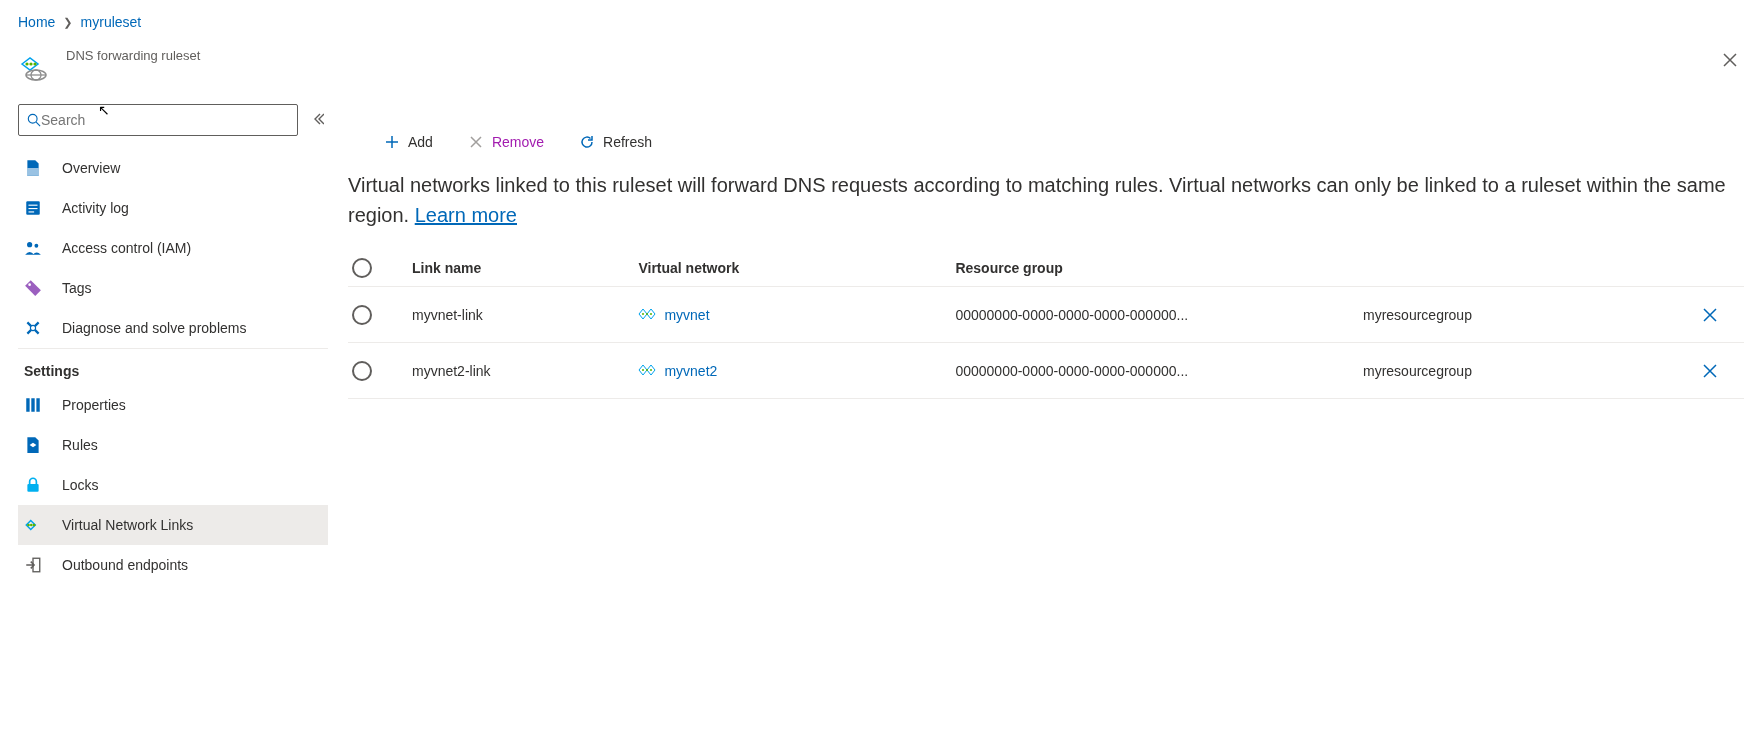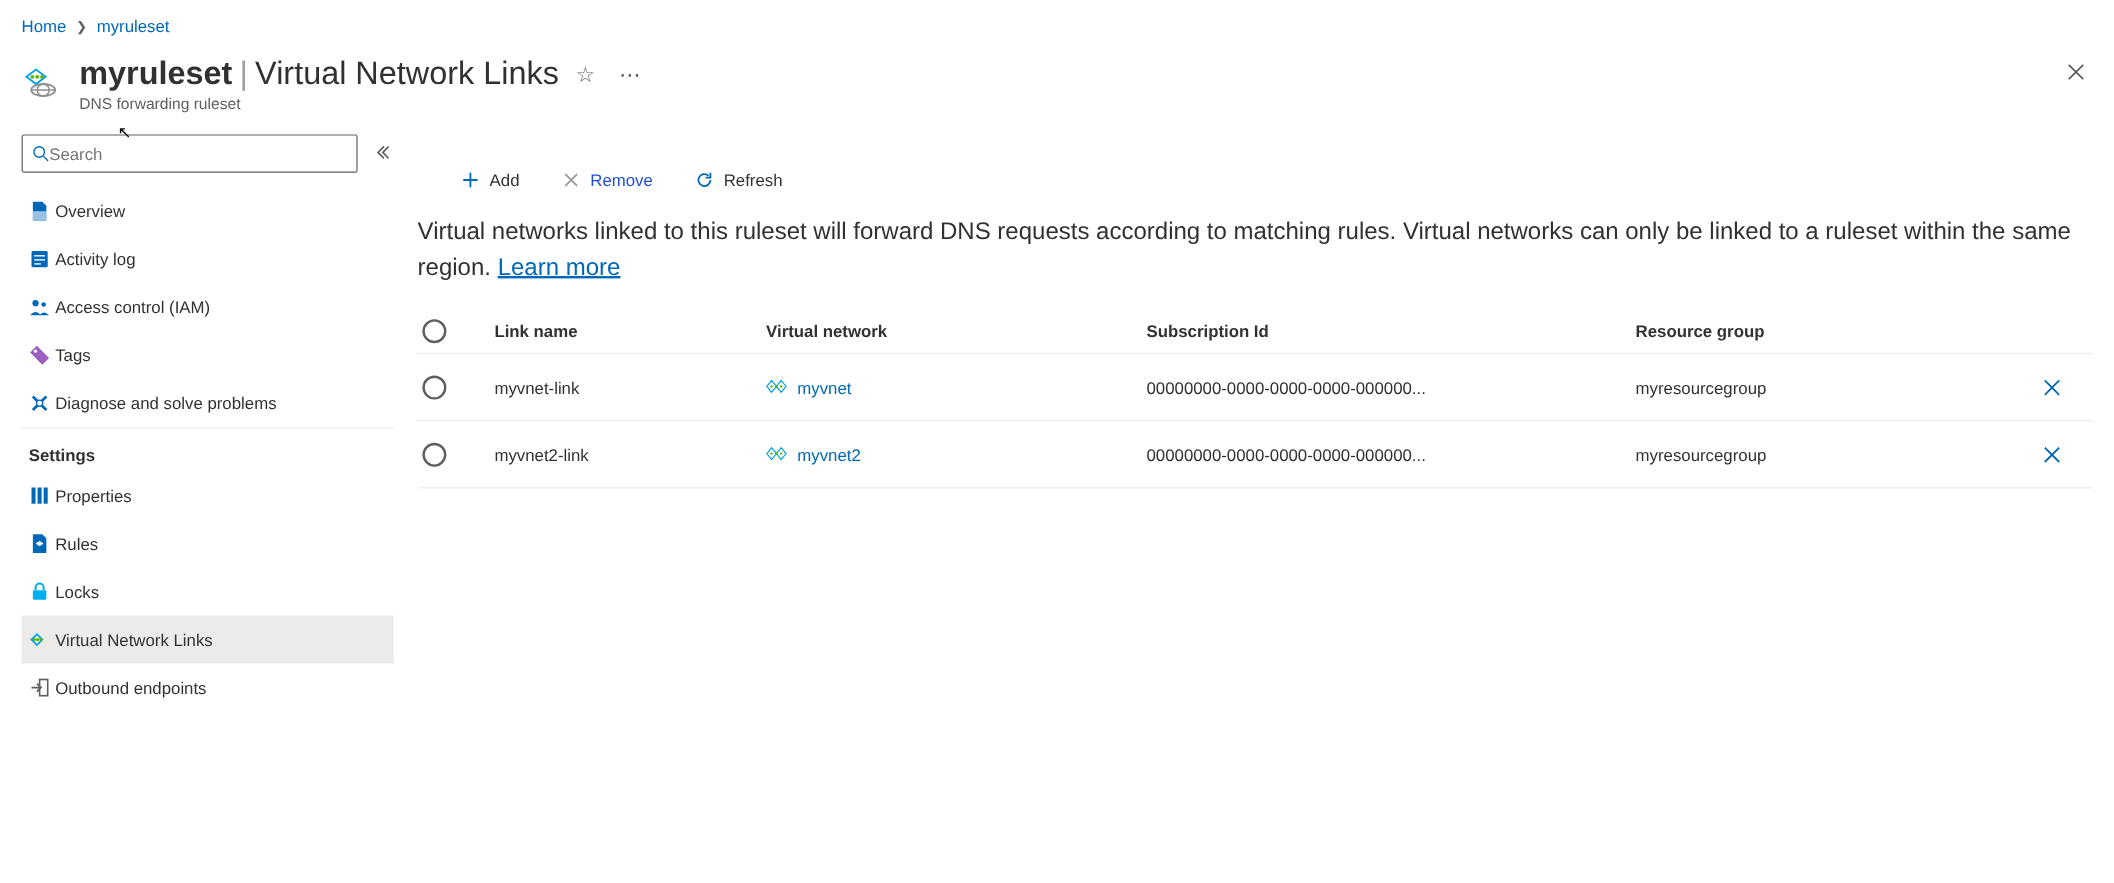--- a/index.html
+++ b/index.html
@@ -23,29 +23,29 @@
   .close-btn { margin-left: auto; color: #605e5c; padding: 6px; cursor: pointer; }
   .close-btn svg { width: 16px; height: 16px; }
 
   .body-grid { display: flex; gap: 20px; margin-top: 18px; }
   .sidebar { width: 310px; flex: 0 0 auto; }
   .side-search-row { display: flex; align-items: center; gap: 10px; margin-bottom: 12px; }
   .side-search { flex: 1; display: flex; align-items: center; border: 1px solid #605e5c; border-radius: 2px; height: 32px; padding: 0 8px; }
   .side-search input { border: none; outline: none; flex: 1; font-size: 14px; color: #605e5c; }
   .side-collapse { color: #605e5c; cursor: pointer; padding: 4px; }
 
-  .sb-item { display: flex; align-items: center; gap: 4px; height: 40px; padding: 0 6px; cursor: pointer; color: #323130; }
+  .sb-item { display: flex; align-items: center; gap: 20px; height: 40px; padding: 0 6px; cursor: pointer; color: #323130; }
   .sb-item.active { background: #edebe9; }
   .sb-item .ico { width: 18px; height: 18px; flex: 0 0 18px; display: flex; align-items: center; justify-content: center; }
   .sb-heading { font-size: 14px; font-weight: 600; color: #323130; padding: 14px 6px 6px; border-top: 1px solid #edebe9; margin-top: 0; }
 
   .content { flex: 1; min-width: 0; }
   .toolbar { display: flex; align-items: flex-end; gap: 35px; padding: 10px 0; margin: 20px 0 10px 36px; }
   .toolbar .tbtn { display: flex; align-items: center; gap: 8px; color: #323130; cursor: pointer; }
-  .toolbar .tbtn.disabled { color: #1d4ed8; cursor: default; }
+  .toolbar .tbtn.disabled { color: #a21caf; cursor: default; }
   .toolbar svg { width: 16px; height: 16px; }
   .tbtn.add { color: #0068b8; }
   .tbtn.add .lbl { color: #323130; }
 
   .desc { font-size: 20px; color: #323130; line-height: 1.5; }
   .desc a { color: #0068b8; text-decoration: underline; }
 
   .table-wrap { margin-top: 20px; }
   .thead, .trow { display: grid; grid-template-columns: 60px 1.0fr 1.4fr 1.8fr 1.4fr 60px; align-items: center; padding: 8px 4px; }
   .thead { font-weight: 600; border-bottom: 1px solid #edebe9; }
@@ -73,27 +73,20 @@
       <rect x="1" y="1" width="32" height="32" rx="6" fill="none"></rect>
       <path d="M4 12 L12 6 L20 12 L12 18 Z" fill="none" stroke="#00a2ed" stroke-width="1.5"></path>
       <circle cx="9" cy="12" r="1.6" fill="#59b300"></circle>
         <circle cx="13" cy="12" r="1.6" fill="#59b300"></circle>
         <circle cx="17" cy="12" r="1.6" fill="#59b300"></circle>
       <ellipse cx="18" cy="23" rx="10" ry="5" fill="none" stroke="#8d8d8d" stroke-width="1.5"></ellipse>
       <circle cx="18" cy="23" r="5" fill="none" stroke="#8d8d8d" stroke-width="1.3"></circle>
       <line x1="8" y1="23" x2="28" y2="23" stroke="#8d8d8d" stroke-width="1.3"></line>
     </svg>
     <div class="title-block">
-      <div class="title-line">
-        <span class="title-heading">
-          <strong>myruleset</strong><span class="title-sep">|</span><span>Virtual Network Links</span>
-        </span>
-        <span class="title-star">☆</span>
-        <span class="title-more">⋯</span>
-      </div>
       <div class="subtitle">DNS forwarding ruleset</div>
     </div>
     <div class="close-btn">
       <svg viewBox="0 0 16 16">
           <path d="M2 2 L14 14 M14 2 L2 14" stroke="#605e5c" stroke-width="1.5"></path>
         </svg>
     </div>
   </div>
 
   <div class="body-grid">
@@ -243,21 +236,20 @@
         <span>Virtual networks linked to this ruleset will forward DNS requests according to matching rules. Virtual networks can only be linked to a ruleset within the same region. </span><a href="#">Learn more</a>
       </p>
 
       <div class="table-wrap">
         <div class="thead">
           <div>
               <div class="radio-circ"></div>
             </div>
           <div>Link name</div>
           <div>Virtual network</div>
-          <div>Subscription Id</div>
           <div>Resource group</div>
           <div></div>
         </div>
 
         <div class="trow">
           <div>
               <div class="radio-circ"></div>
             </div>
           <div>myvnet-link</div>
           <div class="vn-cell">

